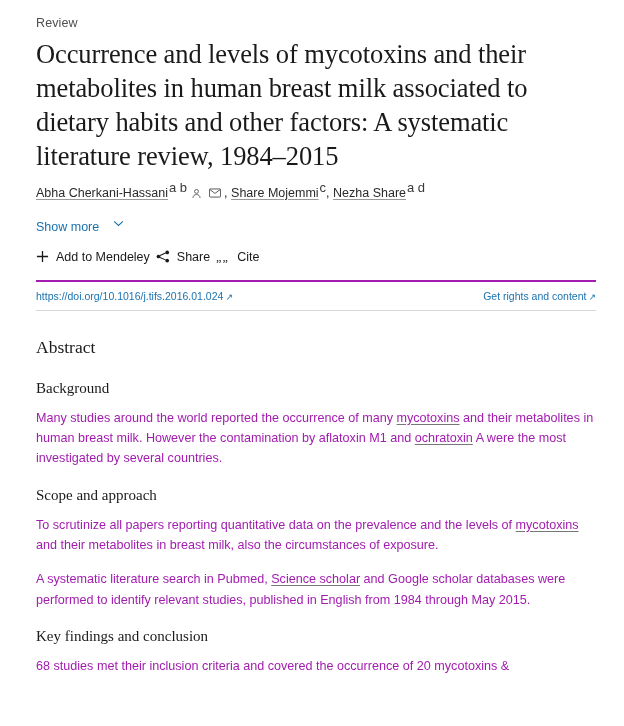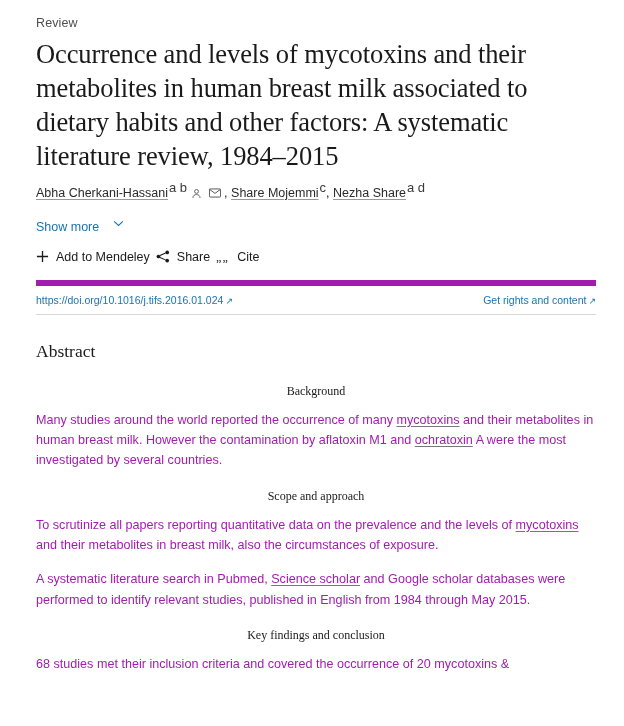--- a/index.html
+++ b/index.html
@@ -79,21 +79,21 @@
     color: #1a1a1a;
     margin: 0 0 16px 0;
   }
   .action {
     display: inline-flex;
     align-items: center;
     gap: 7px;
     cursor: pointer;
   }
   .doi-bar {
-    border-top: 6px solid #a21caf;
+    border-top: 2px solid #a21caf;
     border-bottom: 1px solid #d8d8d8;
     padding: 8px 0 8px 0;
     display: flex;
     justify-content: space-between;
     align-items: center;
     font-family: "Liberation Sans", sans-serif;
     font-size: 10.5px;
     margin-bottom: 26px;
   }
   .doi-link, .rights-link {
@@ -107,25 +107,24 @@
   }
   h2.abstract-h {
     font-family: "Liberation Serif", serif;
     font-size: 17.5px;
     font-weight: 400;
     color: #1a1a1a;
     margin: 0 0 22px 0;
   }
   h3.section-h {
     font-family: "Liberation Serif", serif;
-    font-size: 12px;
+    font-size: 15px;
     font-weight: 400;
     color: #1a1a1a;
     margin: 0 0 11px 0;
-    text-align: center;
   }
   p.para {
     font-family: "Liberation Sans", sans-serif;
     font-size: 12.6px;
     line-height: 1.62;
     color: #a21caf;
     margin: 0 0 14px 0;
   }
   p.para:last-child { margin-bottom: 0; }
   .section { margin-bottom: 18px; }

